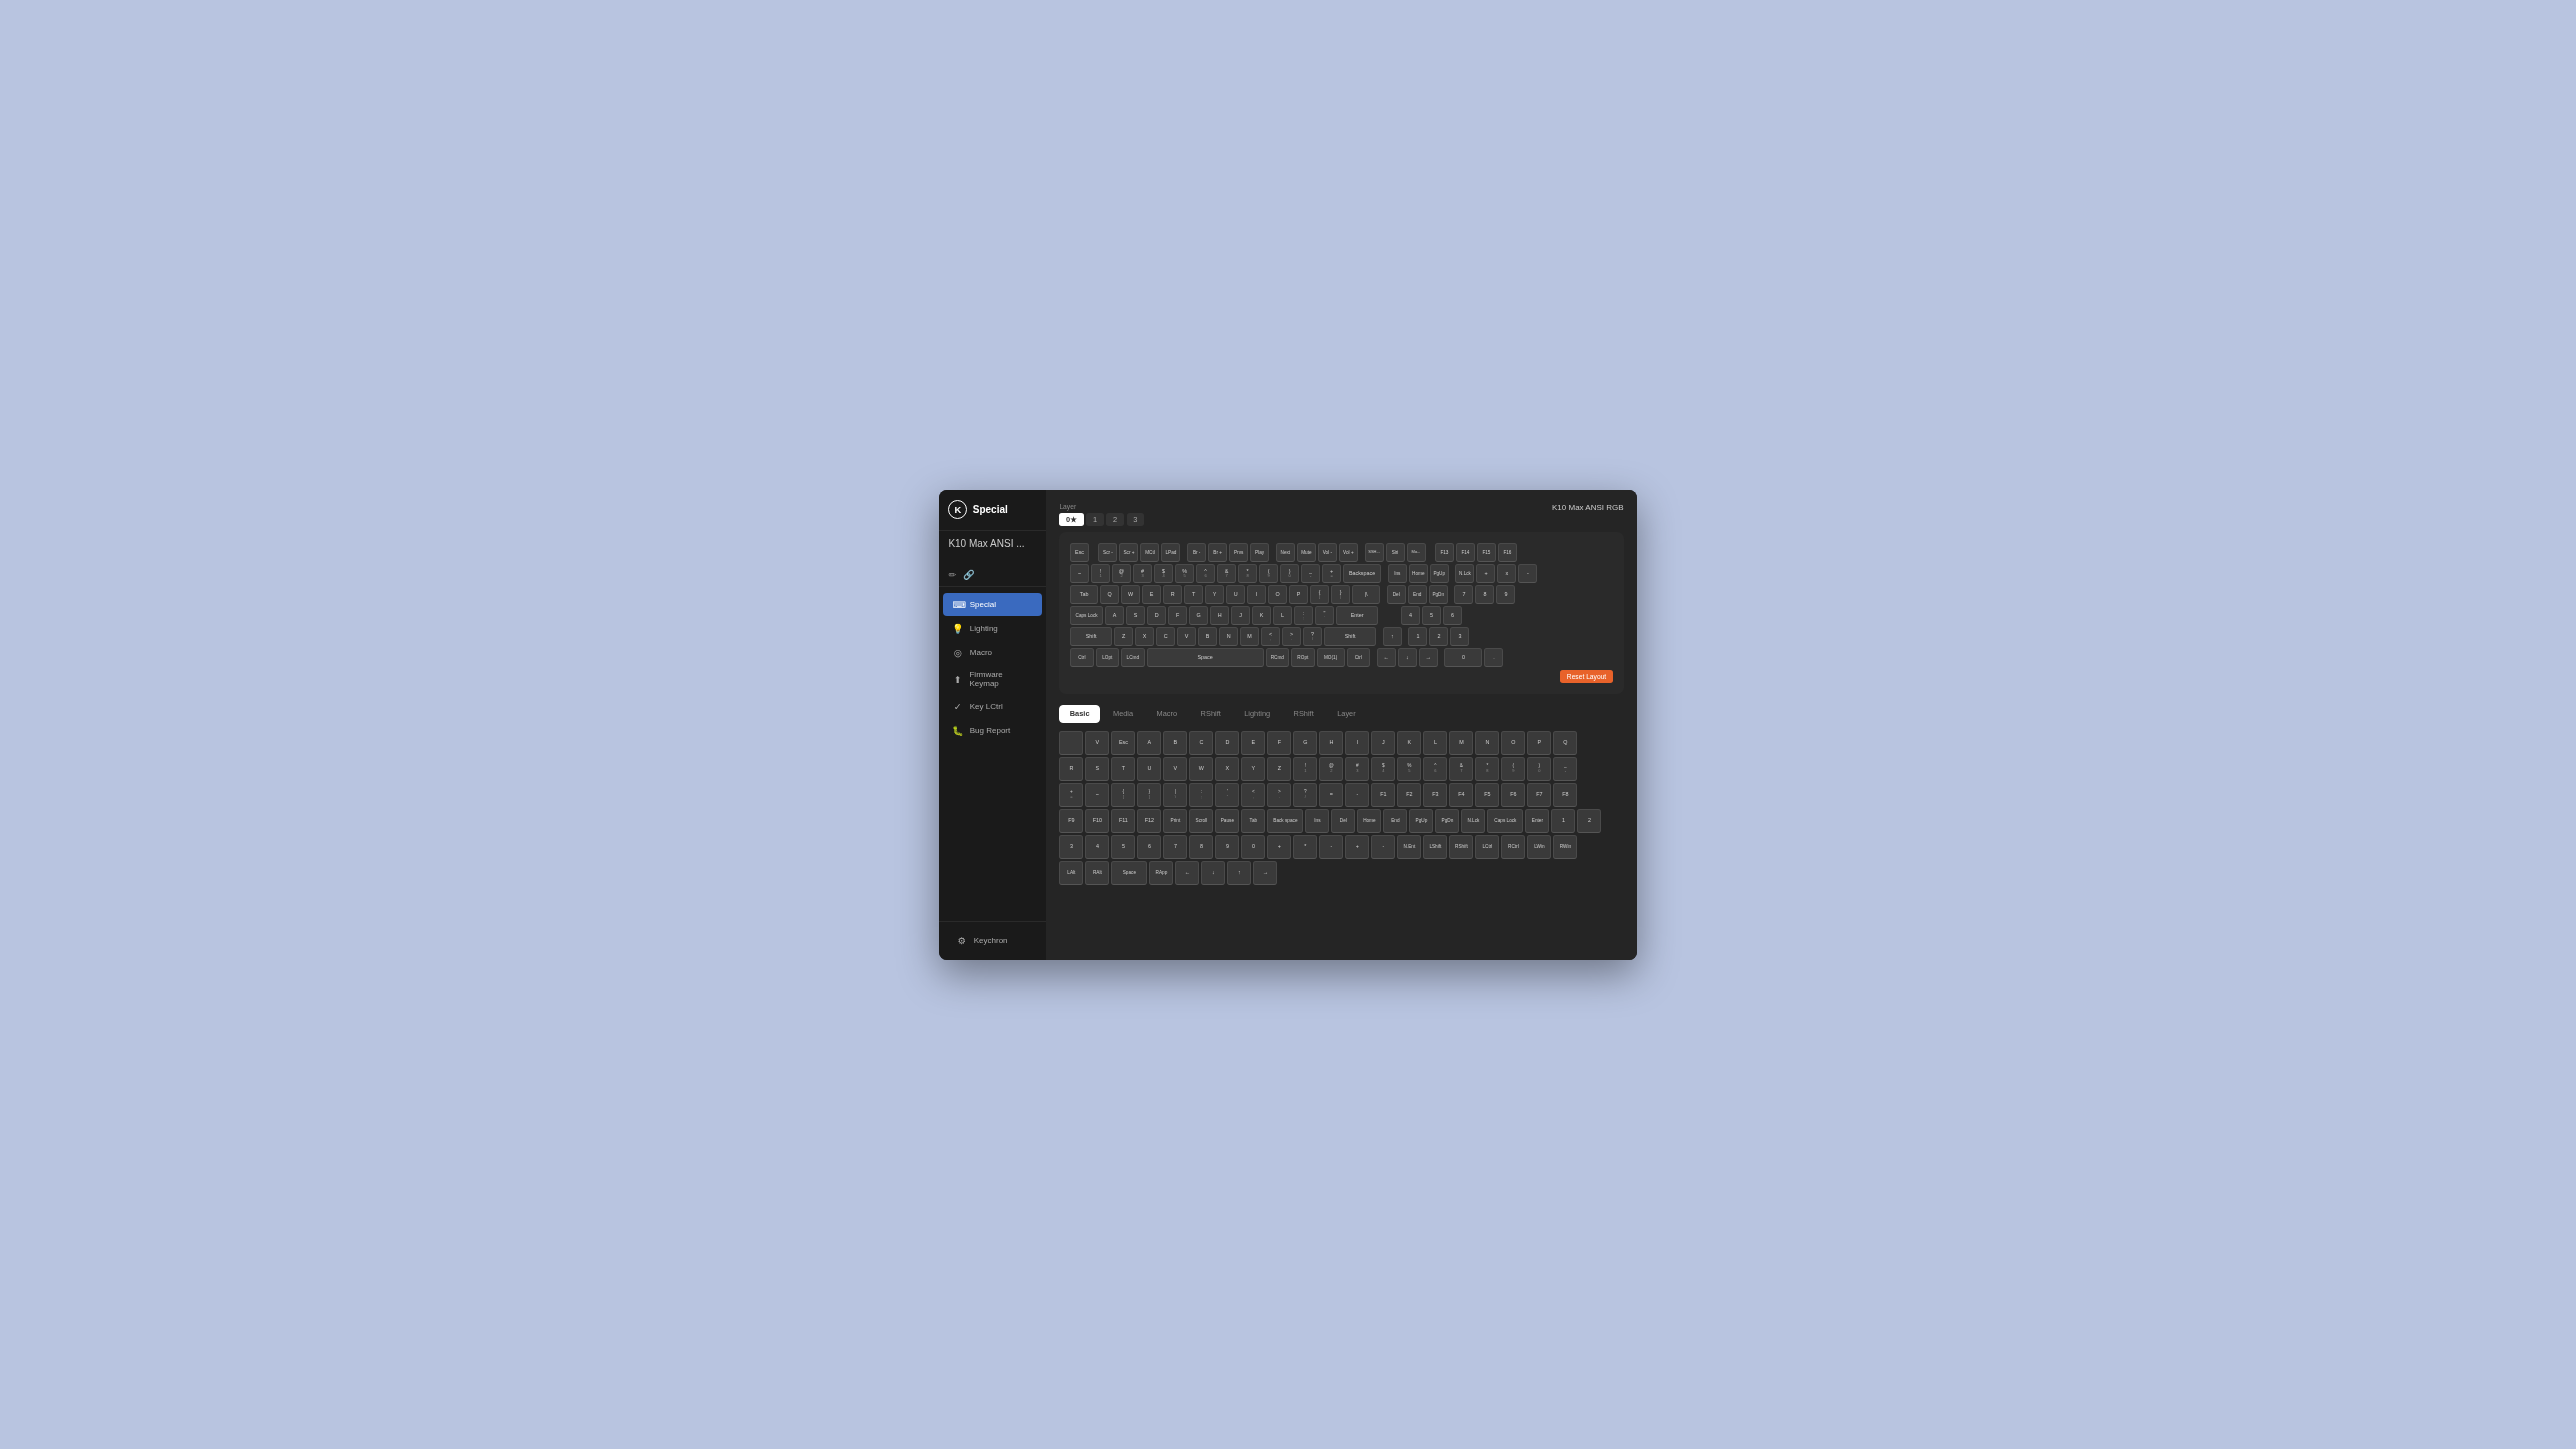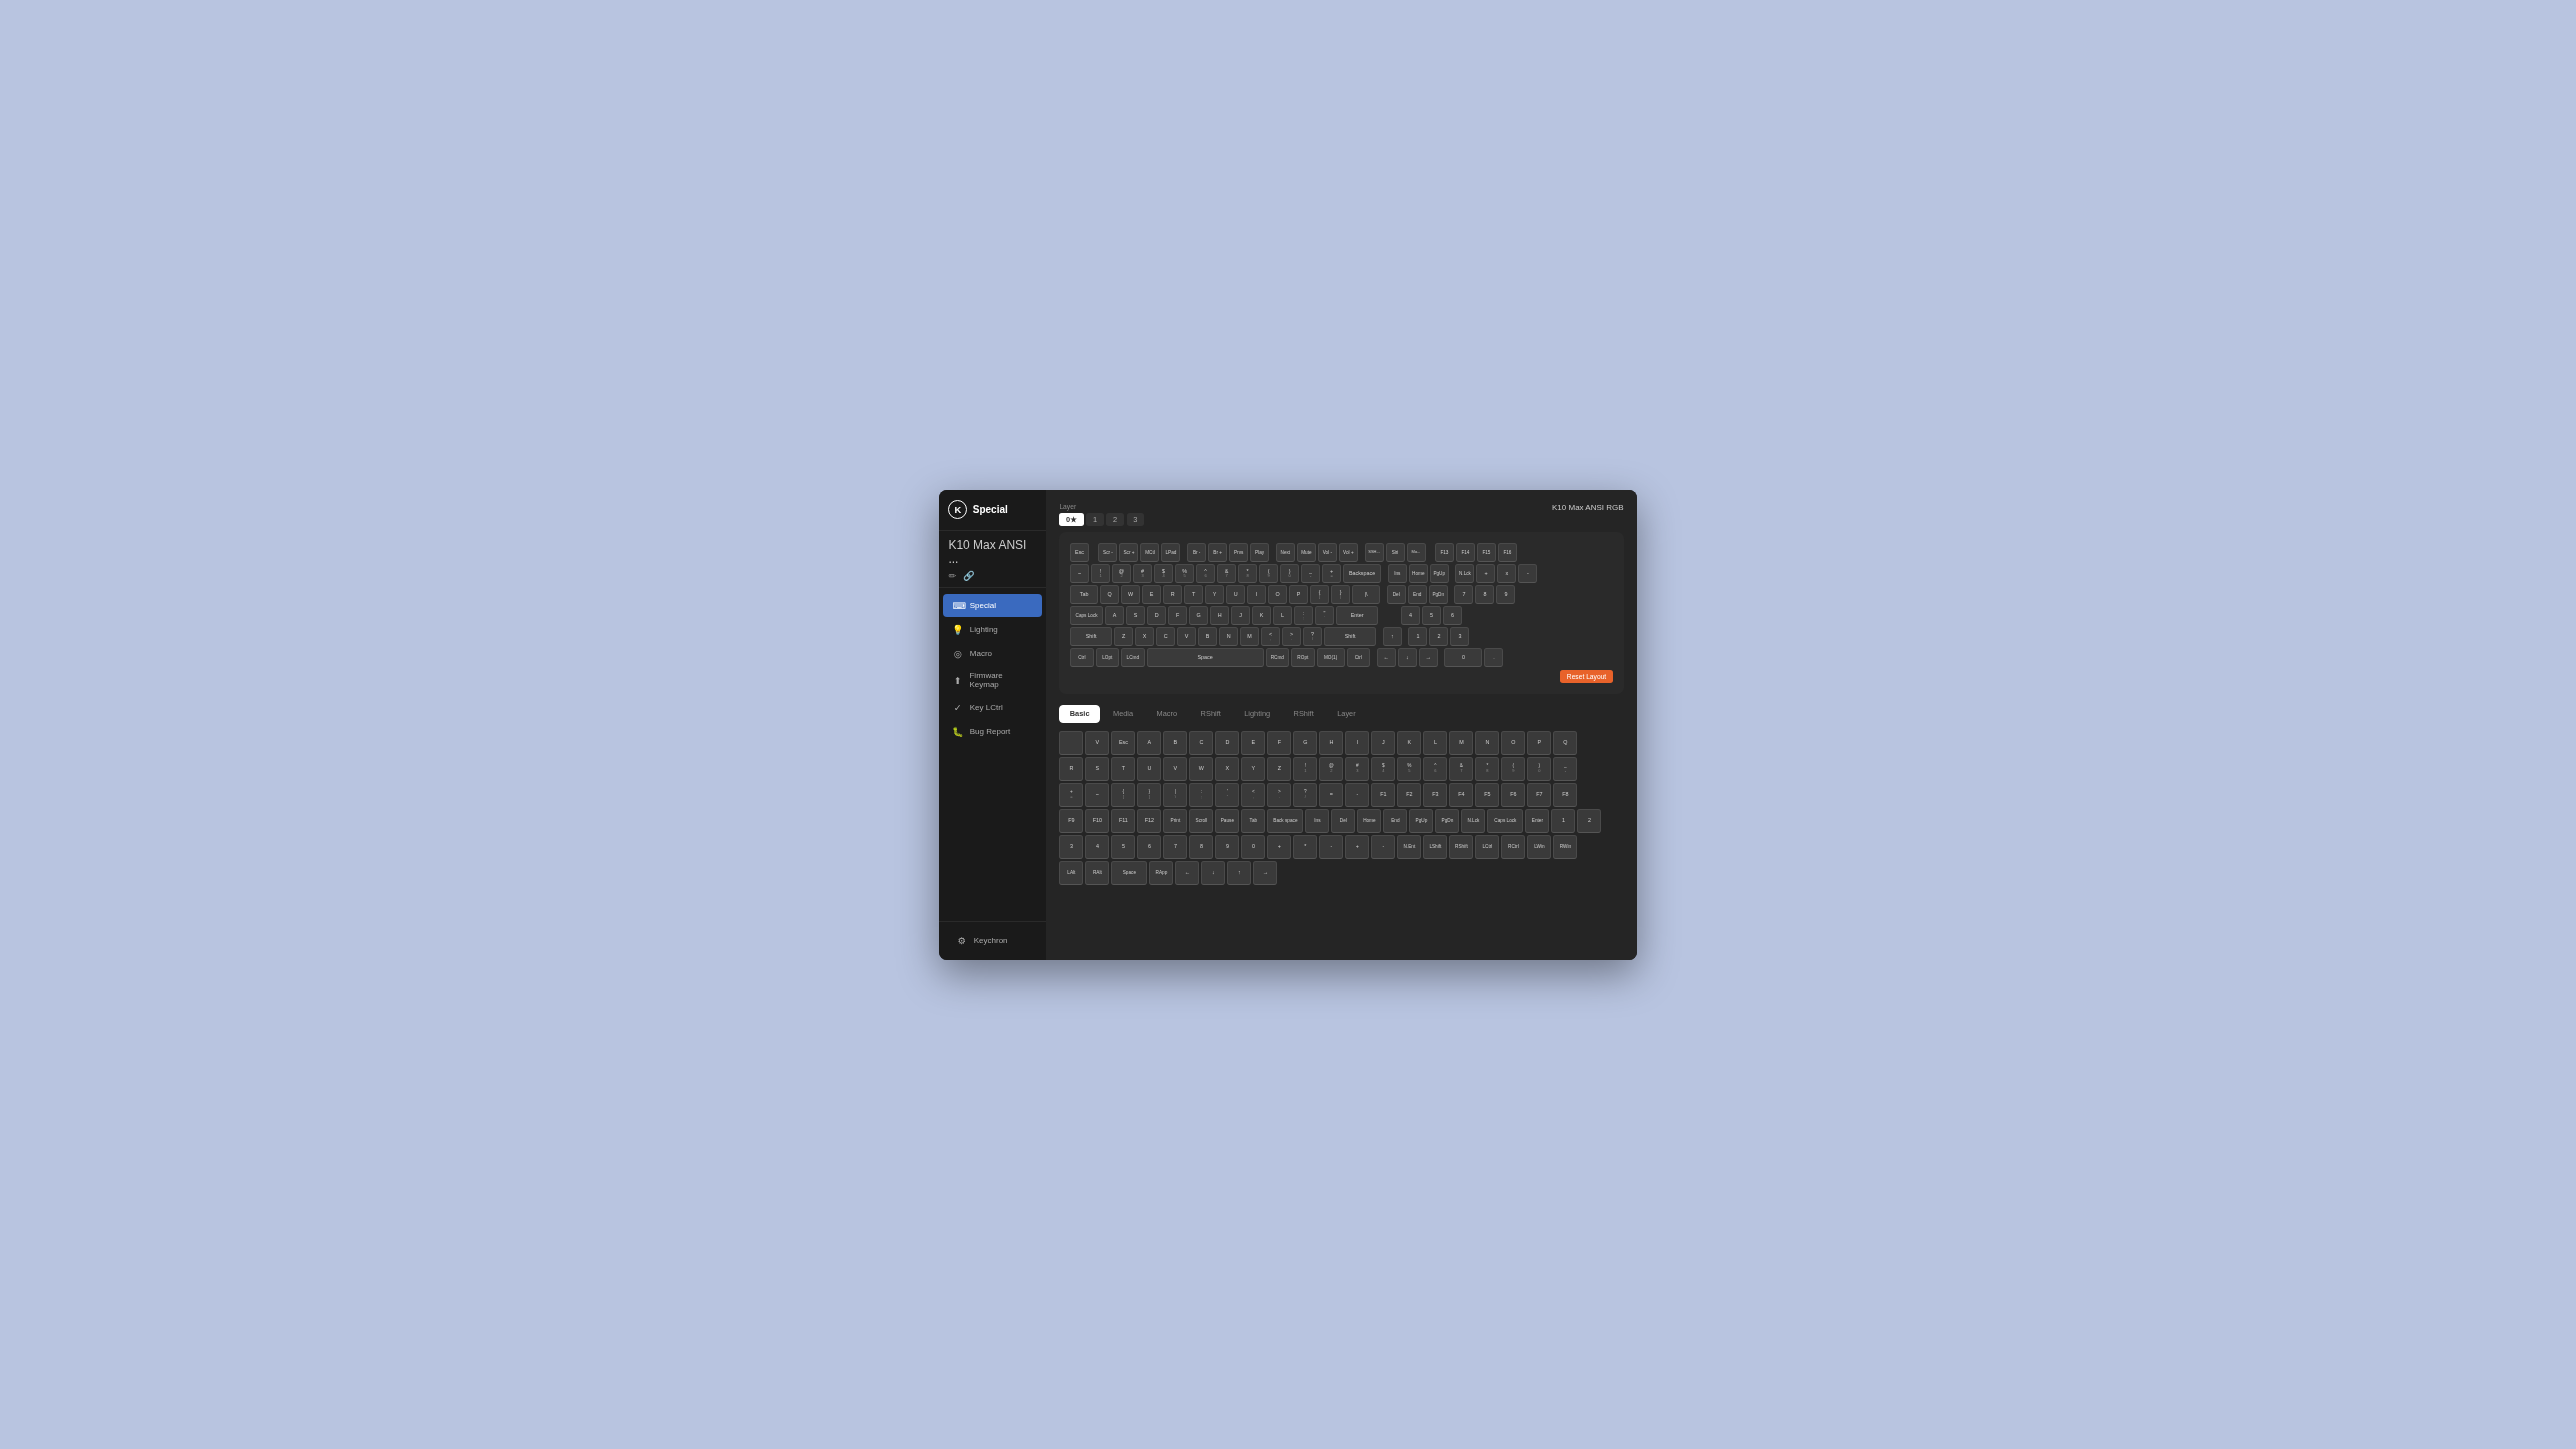--- a/index.html
+++ b/index.html
@@ -53,22 +53,22 @@
       color: #fff;
       font-size: 10px;
       font-weight: 600;
     }
     .device-section {
       padding: 6.7px 9.4px;
       border-bottom: 0.7px solid #2a2a2a;
     }
     .device-name {
       color: #ccc;
-      font-size: 12px;
-      margin-bottom: 4px;
+      font-size: 10px;
+      margin-bottom: 20px;
     }
     .device-icons {
       display: flex;
       gap: 6.7px;
     }
     .device-icon-btn {
       color: #888;
       cursor: pointer;
       font-size: 9.4px;
     }

